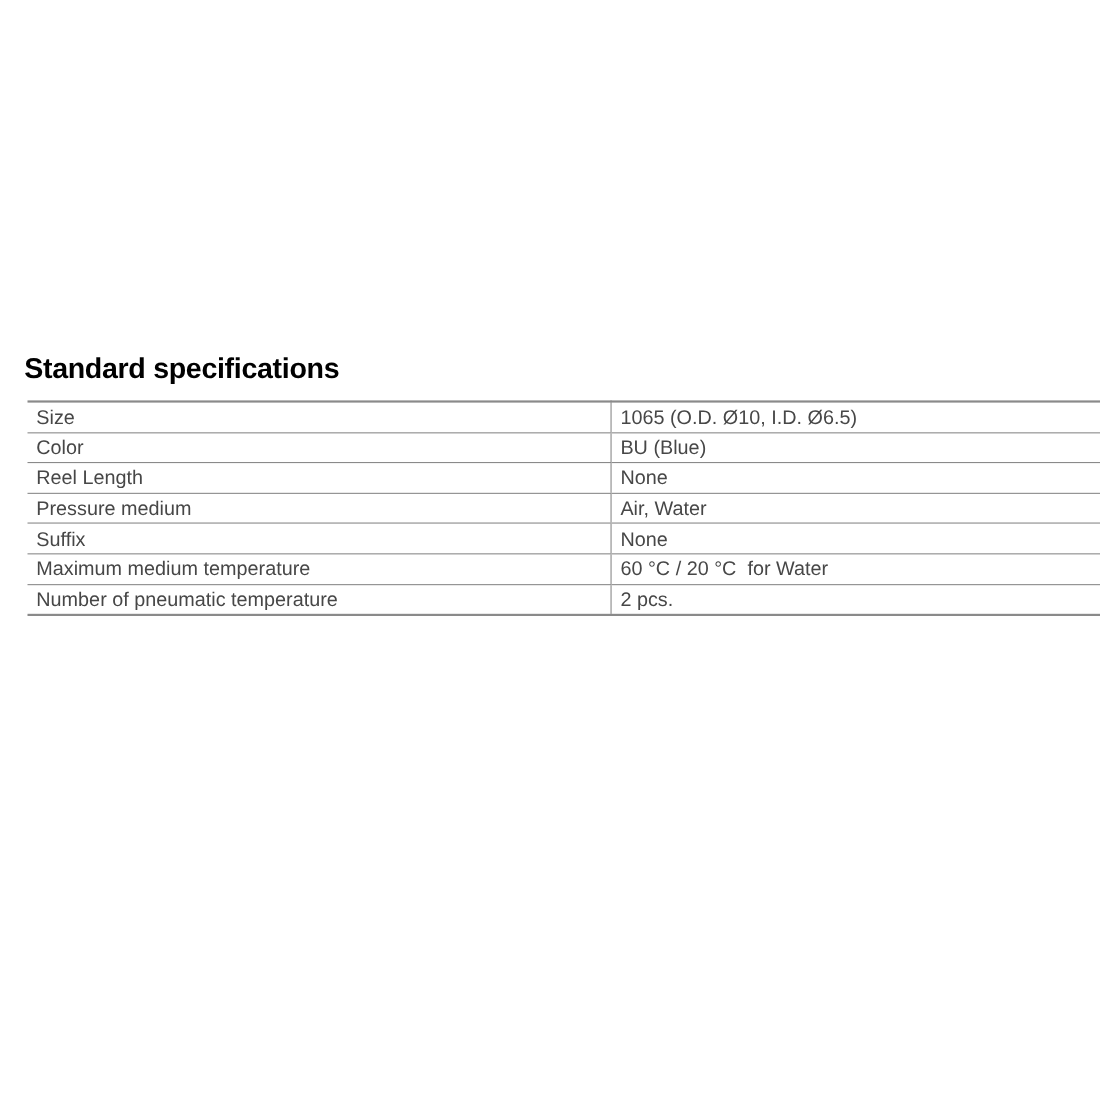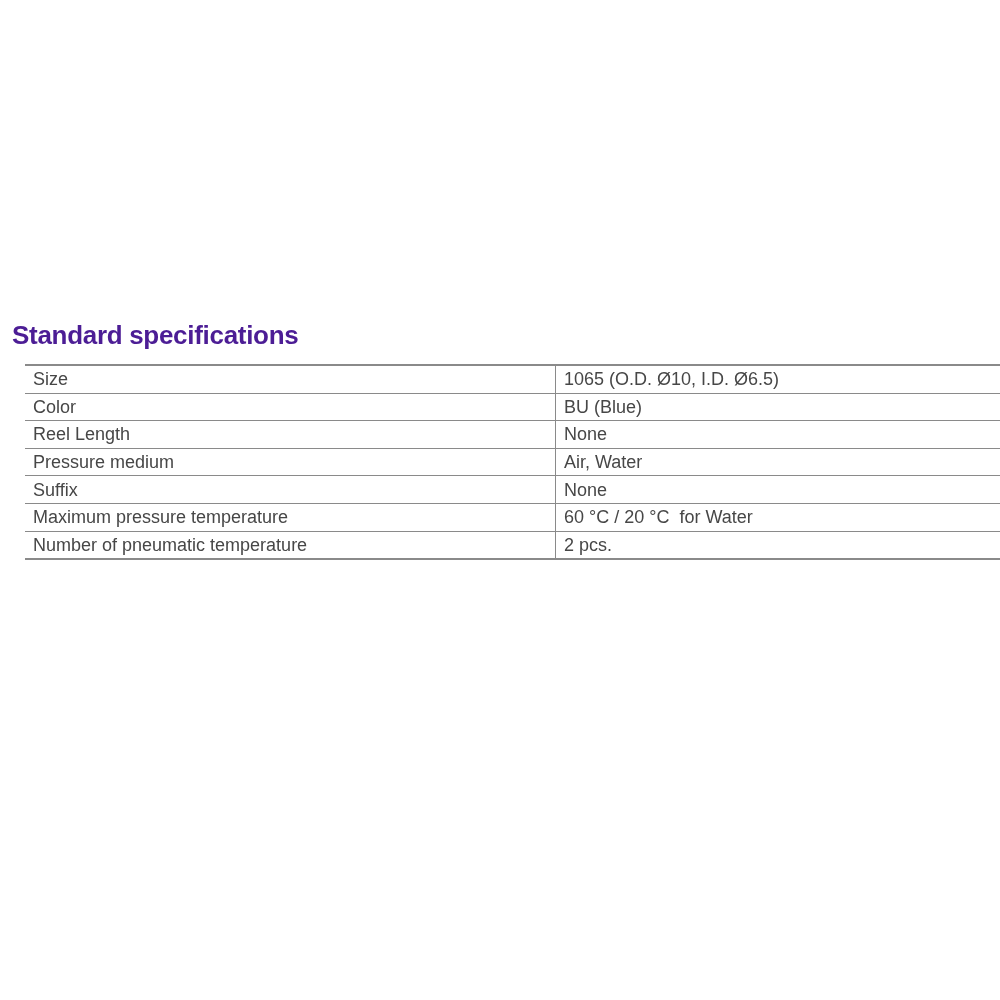--- a/index.html
+++ b/index.html
@@ -9,26 +9,26 @@
       width: 1000px;
       height: 1000px;
       overflow: hidden;
     }
     body {
       position: relative;
       font-family: "Liberation Sans", sans-serif;
     }
     .title {
       position: absolute;
-      left: 12px;
+      left: 22px;
       top: 318px;
       margin: 0;
       font-size: 26px;
       font-weight: bold;
-      color: #4c1d95;
+      color: #000000;
       letter-spacing: -0.3px;
       line-height: 34px;
     }
     .spec-table {
       position: absolute;
       left: 25px;
       top: 364px;
       width: 982px;
       border-collapse: collapse;
       border-top: 2px solid #8a8a8a;
@@ -72,21 +72,21 @@
     </tr>
     <tr>
       <td class="k">Pressure medium</td>
       <td class="v">Air, Water</td>
     </tr>
     <tr>
       <td class="k">Suffix</td>
       <td class="v">None</td>
     </tr>
     <tr>
-      <td class="k">Maximum pressure temperature</td>
+      <td class="k">Maximum medium temperature</td>
       <td class="v">60 °C / 20 °C  for Water</td>
     </tr>
     <tr>
       <td class="k">Number of pneumatic temperature</td>
       <td class="v">2 pcs.</td>
     </tr>
   </tbody>
 </table>
 
 </body></html>

